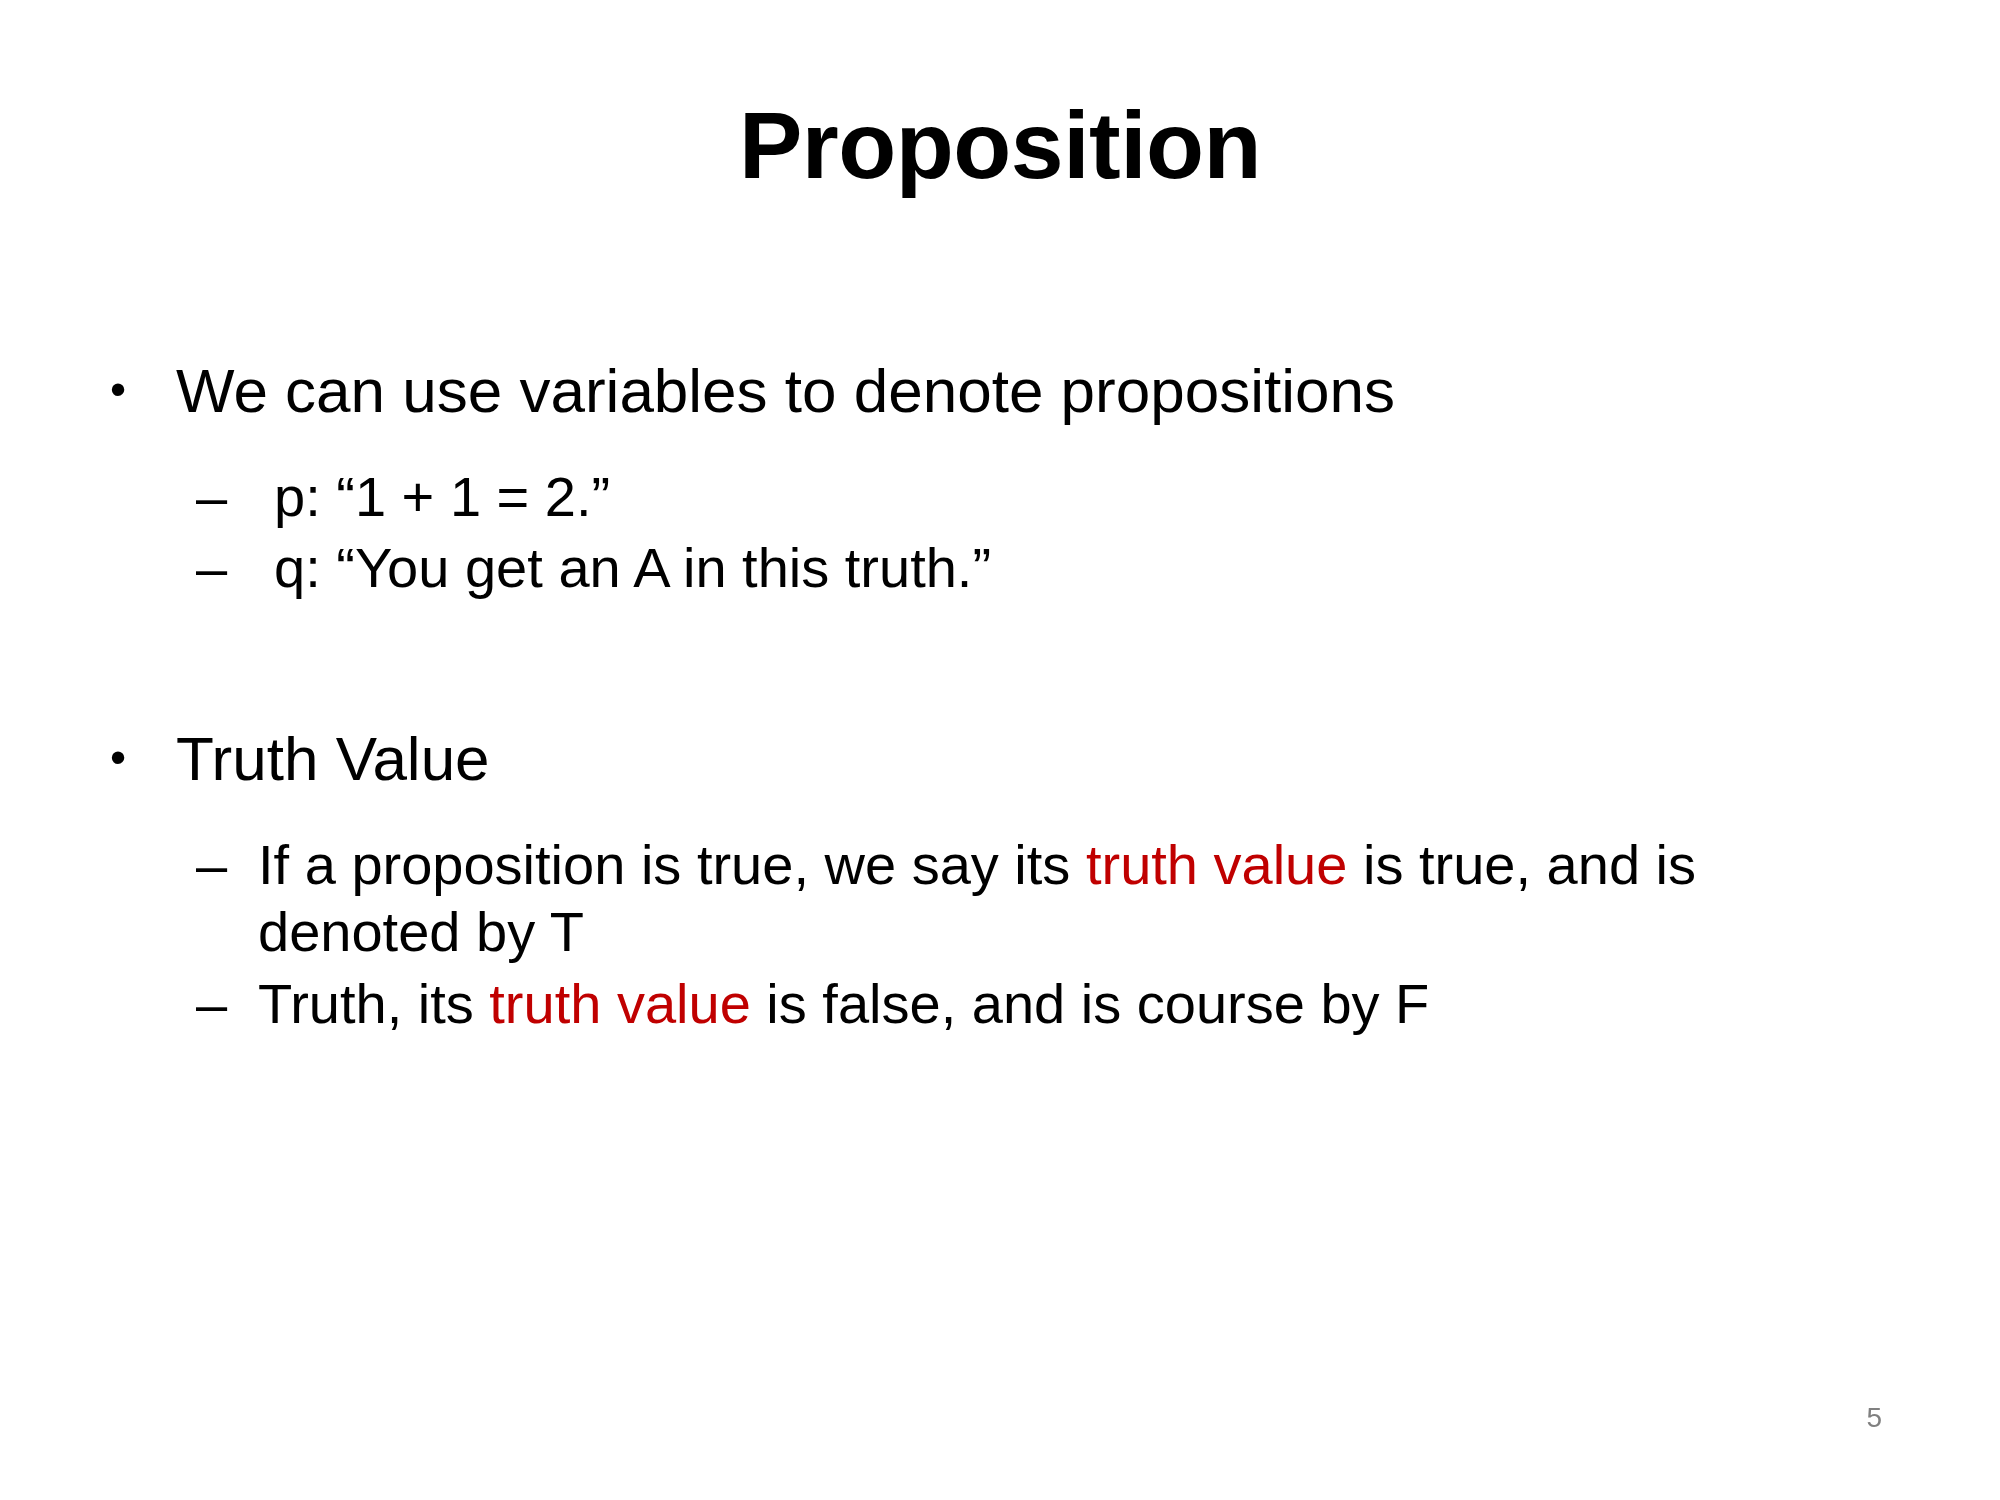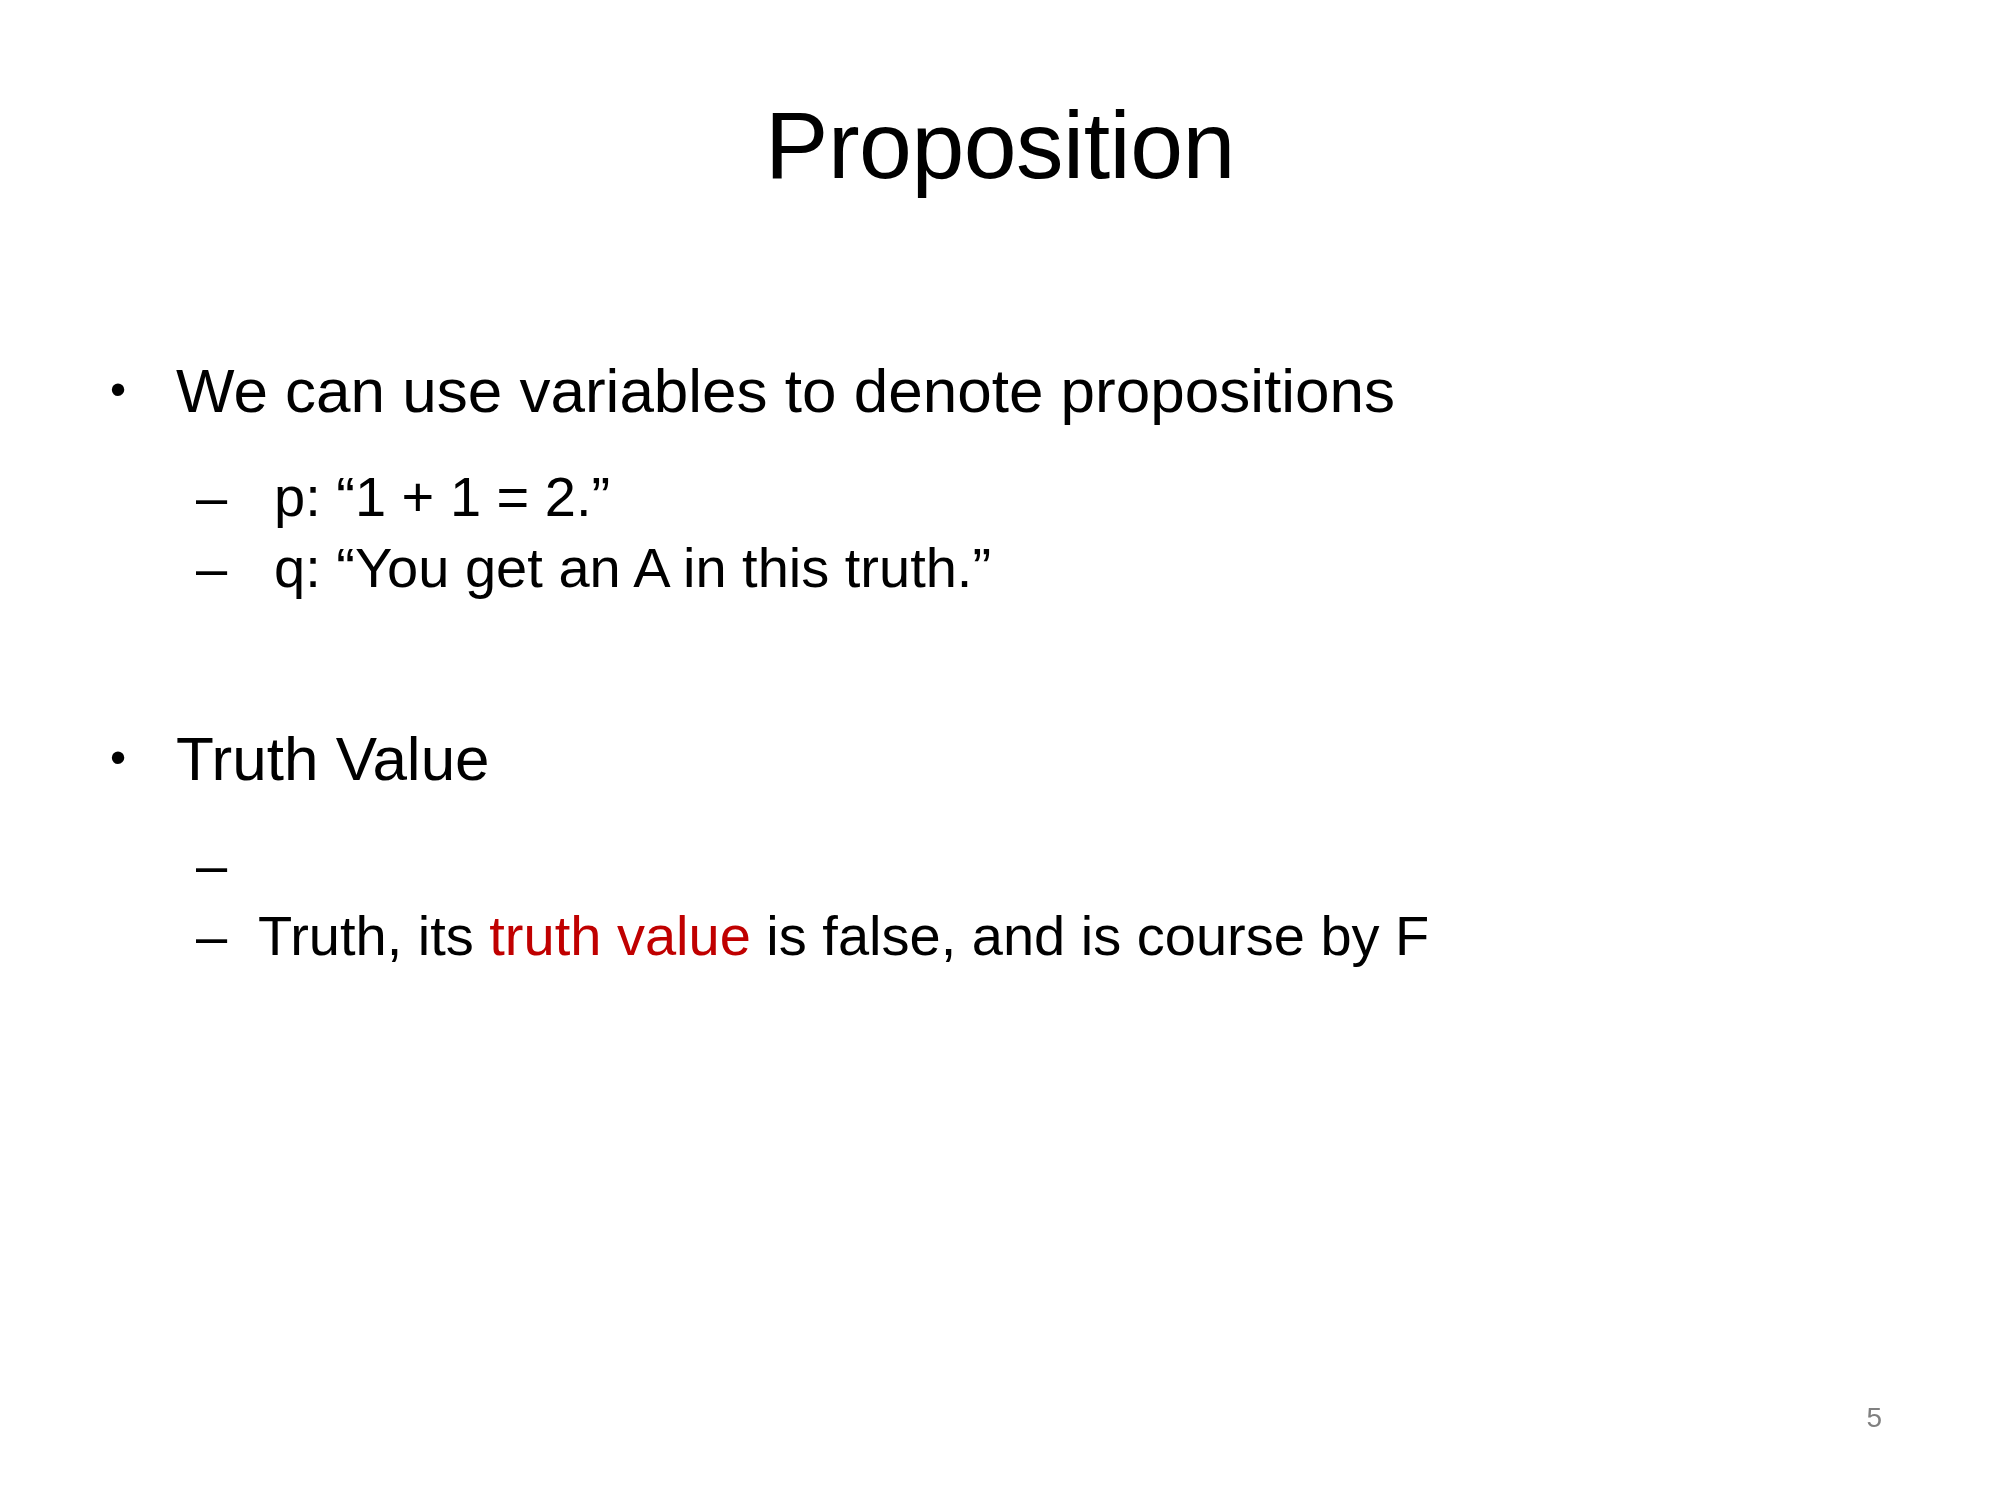--- a/index.html
+++ b/index.html
@@ -26,21 +26,21 @@
 
   
   .slide-title {
     position: absolute;
     left: 0;
     right: 0;
     top: 96px;
     text-align: center;
     font-size: 95px;
     line-height: 1.05;
-    font-weight: 400;
+    font-weight: 700;
     letter-spacing: -0.5px;
     color: #000000;
     white-space: nowrap;
   }
 
   
   .body {
     position: absolute;
     left: 108px;
     top: 355px;
@@ -140,20 +140,21 @@
 
     <div class="lvl1">
       <span class="marker">•</span>
       <span class="txt">Truth Value</span>
     </div>
 
     <div class="row-gap-sm"></div>
 
     <div class="lvl2">
       <span class="marker">–</span>
+      <span class="txt wrap-body"><span>If a proposition is true, we say its </span><span class="red">truth value</span><span> is true, and is denoted by T</span></span>
     </div>
 
     <div class="lvl2">
       <span class="marker">–</span>
       <span class="txt"><span>Truth, its </span><span class="red">truth value</span><span> is false, and is course by F</span></span>
     </div>
 
   </div>
 
   <div class="page-number">5</div>

